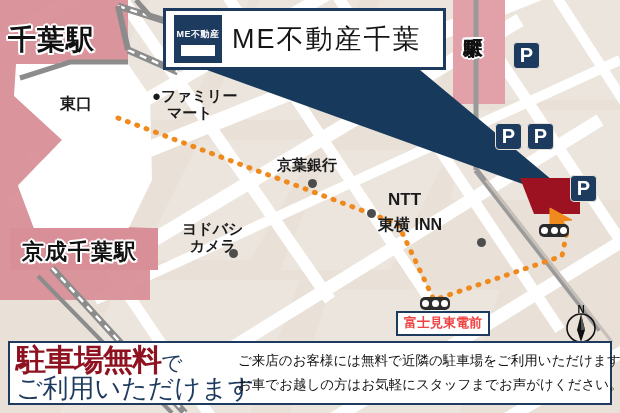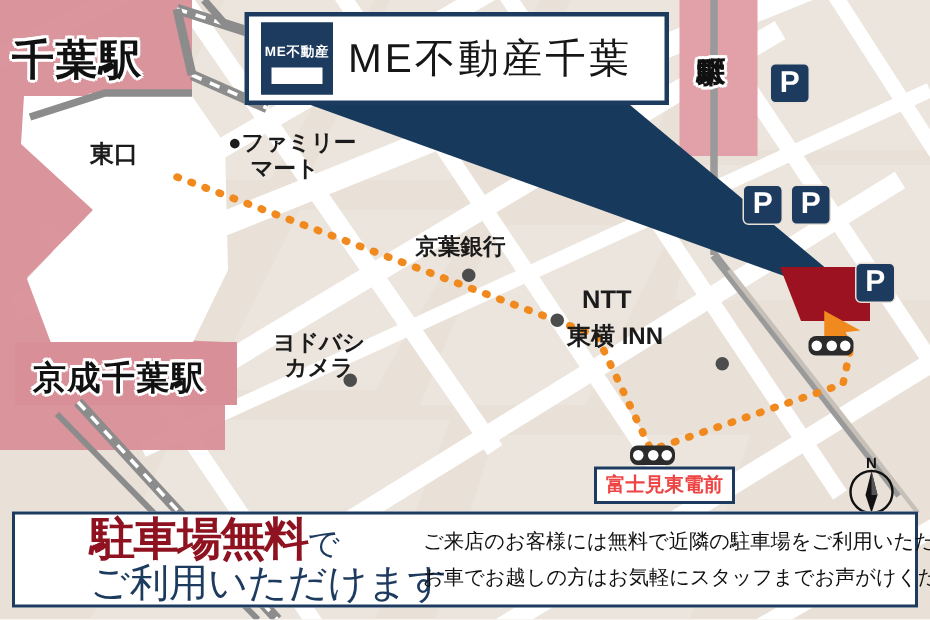--- a/index.html
+++ b/index.html
@@ -89,21 +89,21 @@
     font-size:10px;font-weight:700;color:#111;line-height:10px;
   }
 
   
   #banner{
     position:absolute;left:8px;top:341px;width:604px;height:64px;
     background:#fff;border:2px solid #1d3a5f;box-sizing:border-box;
     display:flex;align-items:center;
   }
   #banner-left{
-    padding-left:6px;width:228px;box-sizing:border-box;line-height:1.0;margin-left:44px;
+    padding-left:6px;width:228px;box-sizing:border-box;line-height:1.0;
   }
   #banner-line1{white-space:nowrap;}
   #banner-line2{white-space:nowrap;}
   .hl{color:#8f1220;font-size:30px;font-weight:700;letter-spacing:-1px;}
   .hl-tail{color:#1d3a5f;font-size:21px;font-weight:400;}
   .nv{color:#1d3a5f;font-size:26px;font-weight:400;letter-spacing:0px;}
   #banner-right{
     flex:1;color:#111;font-size:13.5px;line-height:1.75;white-space:nowrap;
   }
 </style>

